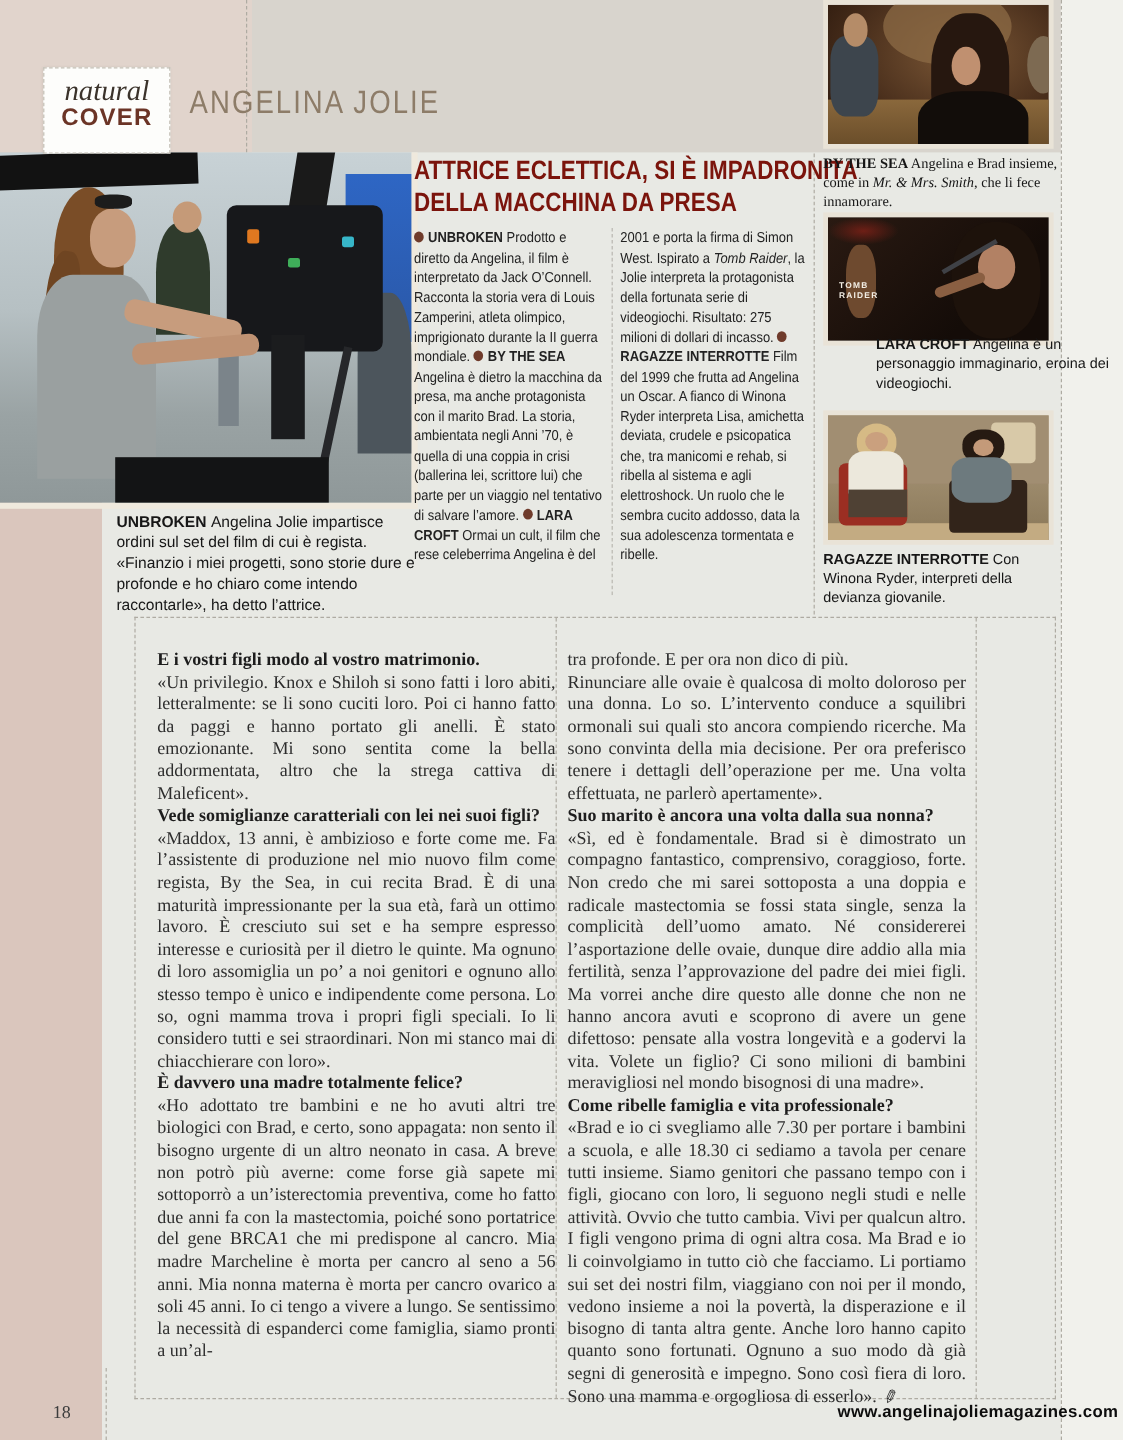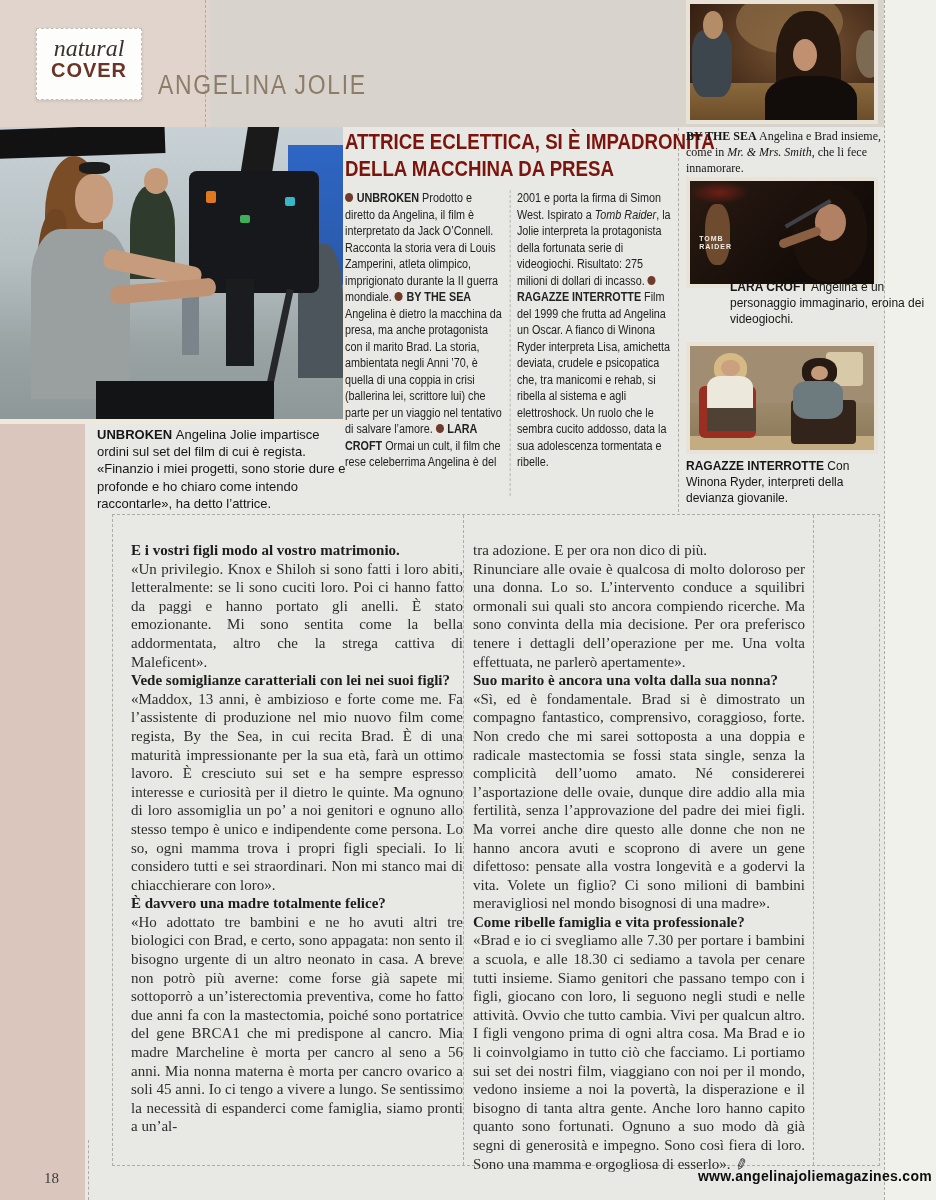--- a/index.html
+++ b/index.html
@@ -9,21 +9,21 @@
   .pink-strip{position:absolute;left:0;top:0;width:85px;height:1200px;background:#dac6bd;}
   .top-band{position:absolute;left:0;top:0;width:936px;height:127px;background:#d8d4cd;}
   .top-band-pink{position:absolute;left:0;top:0;width:210px;height:127px;background:#e1d4cc;}
   .right-strip{position:absolute;left:884px;top:0;width:52px;height:1200px;background:#f1f1ec;}
   .dash-v{position:absolute;width:0;border-left:1px dashed #aeaba2;}
   .dash-v.trim{left:884px;top:0;height:1200px;}
   .dash-v.top-fold{left:205px;top:0;height:127px;}
   .dash-v.mid-fold{left:678px;top:128px;height:384px;}
   .dash-v.bottom-left{left:88px;top:1140px;height:60px;}
   
-  .badge{position:absolute;left:36px;top:28px;width:104px;height:70px;background:#fdfdfb;
+  .badge{position:absolute;left:36px;top:56px;width:104px;height:70px;background:#fdfdfb;
          border:1px dashed #c2beb4;box-shadow:0 1px 3px rgba(0,0,0,.12);text-align:center;z-index:5;}
   .badge-top{font-family:"Liberation Serif",serif;font-style:italic;font-size:24px;color:#3b332b;margin-top:6px;}
   .badge-bottom{font-weight:bold;font-size:20px;color:#6b3426;letter-spacing:1px;margin-top:-3px;}
   .mag-title{position:absolute;left:158px;top:70px;font-size:27px;color:#8d7c68;letter-spacing:2px;
              transform:scaleX(.85);transform-origin:left top;white-space:nowrap;}
   
   .headline{position:absolute;left:345px;top:128px;width:400px;color:#7b140c;font-weight:bold;
             font-size:22px;line-height:27px;transform:scaleX(.85);transform-origin:left top;white-space:nowrap;}
   
   .films{position:absolute;left:345px;top:190px;width:366px;height:306px;overflow:hidden;
@@ -224,21 +224,21 @@
     <div class="icol left">
       <p class="q">E i vostri figli modo al vostro matrimonio.</p>
       <p class="a">«Un privilegio. Knox e Shiloh si sono fatti i loro abiti, letteralmente: se li sono cuciti loro. Poi ci hanno fatto da paggi e hanno portato gli anelli. È stato emozionante. Mi sono sentita come la bella addormentata, altro che la strega cattiva di Maleficent».</p>
       <p class="q">Vede somiglianze caratteriali con lei nei suoi figli?</p>
       <p class="a">«Maddox, 13 anni, è ambizioso e forte come me. Fa l’assistente di produzione nel mio nuovo film come regista, By the Sea, in cui recita Brad. È di una maturità impressionante per la sua età, farà un ottimo lavoro. È cresciuto sui set e ha sempre espresso interesse e curiosità per il dietro le quinte. Ma ognuno di loro assomiglia un po’ a noi genitori e ognuno allo stesso tempo è unico e indipendente come persona. Lo so, ogni mamma trova i propri figli speciali. Io li considero tutti e sei straordinari. Non mi stanco mai di chiacchierare con loro».</p>
       <p class="q">È davvero una madre totalmente felice?</p>
       <p class="a">«Ho adottato tre bambini e ne ho avuti altri tre biologici con Brad, e certo, sono appagata: non sento il bisogno urgente di un altro neonato in casa. A breve non potrò più averne: come forse già sapete mi sottoporrò a un’isterectomia preventiva, come ho fatto due anni fa con la mastectomia, poiché sono portatrice del gene BRCA1 che mi predispone al cancro. Mia madre Marcheline è morta per cancro al seno a 56 anni. Mia nonna materna è morta per cancro ovarico a soli 45 anni. Io ci tengo a vivere a lungo. Se sentissimo la necessità di espanderci come famiglia, siamo pronti a un’al-</p>
     </div>
 
     <div class="icol right">
-      <p class="a">tra adozione. E per ora non dico di più.</p>
+      <p class="a">tra profonde. E per ora non dico di più.</p>
       <p class="a">Rinunciare alle ovaie è qualcosa di molto doloroso per una donna. Lo so. L’intervento conduce a squilibri ormonali sui quali sto ancora compiendo ricerche. Ma sono convinta della mia decisione. Per ora preferisco tenere i dettagli dell’operazione per me. Una volta effettuata, ne parlerò apertamente».</p>
       <p class="q">Suo marito è ancora una volta dalla sua nonna?</p>
       <p class="a">«Sì, ed è fondamentale. Brad si è dimostrato un compagno fantastico, comprensivo, coraggioso, forte. Non credo che mi sarei sottoposta a una doppia e radicale mastectomia se fossi stata single, senza la complicità dell’uomo amato. Né considererei l’asportazione delle ovaie, dunque dire addio alla mia fertilità, senza l’approvazione del padre dei miei figli. Ma vorrei anche dire questo alle donne che non ne hanno ancora avuti e scoprono di avere un gene difettoso: pensate alla vostra longevità e a godervi la vita. Volete un figlio? Ci sono milioni di bambini meravigliosi nel mondo bisognosi di una madre».</p>
       <p class="q">Come ribelle famiglia e vita professionale?</p>
       <p class="a"><span>«Brad e io ci svegliamo alle 7.30 per portare i bambini a scuola, e alle 18.30 ci sediamo a tavola per cenare tutti insieme. Siamo genitori che passano tempo con i figli, giocano con loro, li seguono negli studi e nelle attività. Ovvio che tutto cambia. Vivi per qualcun altro. I figli vengono prima di ogni altra cosa. Ma Brad e io li coinvolgiamo in tutto ciò che facciamo. Li portiamo sui set dei nostri film, viaggiano con noi per il mondo, vedono insieme a noi la povertà, la disperazione e il bisogno di tanta altra gente. Anche loro hanno capito quanto sono fortunati. Ognuno a suo modo dà già segni di generosità e impegno. Sono così fiera di loro. Sono una mamma e orgogliosa di esserlo».</span> <span class="pen">✎</span></p>
     </div>
   </div>
 
   <div class="pageno">18</div>
   <div class="watermark">www.angelinajoliemagazines.com</div>

